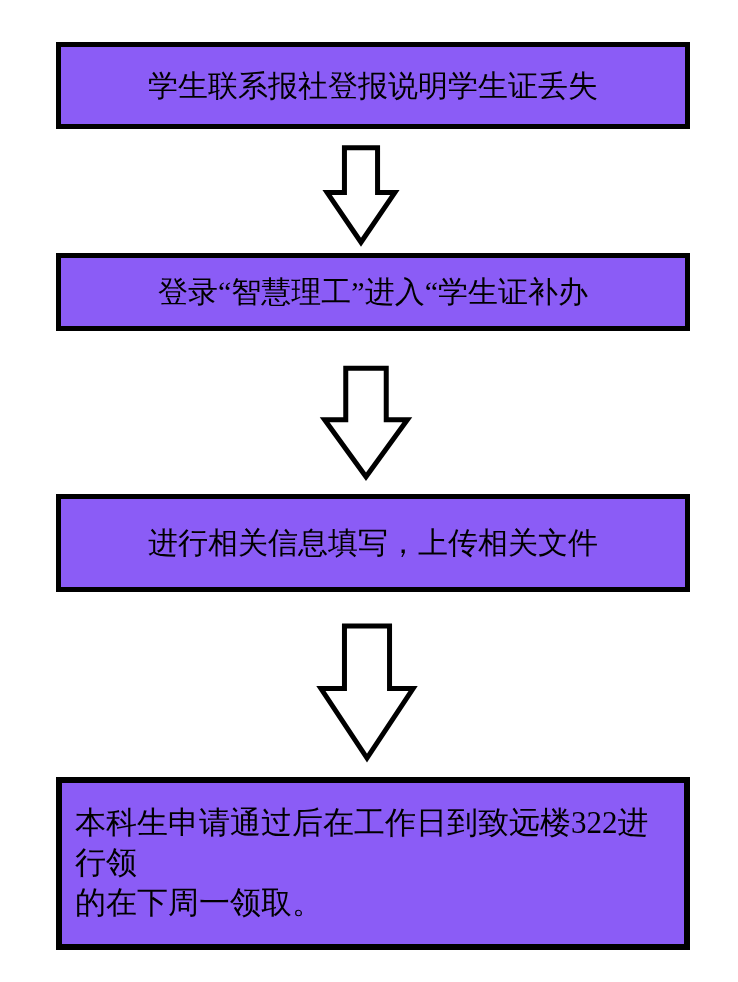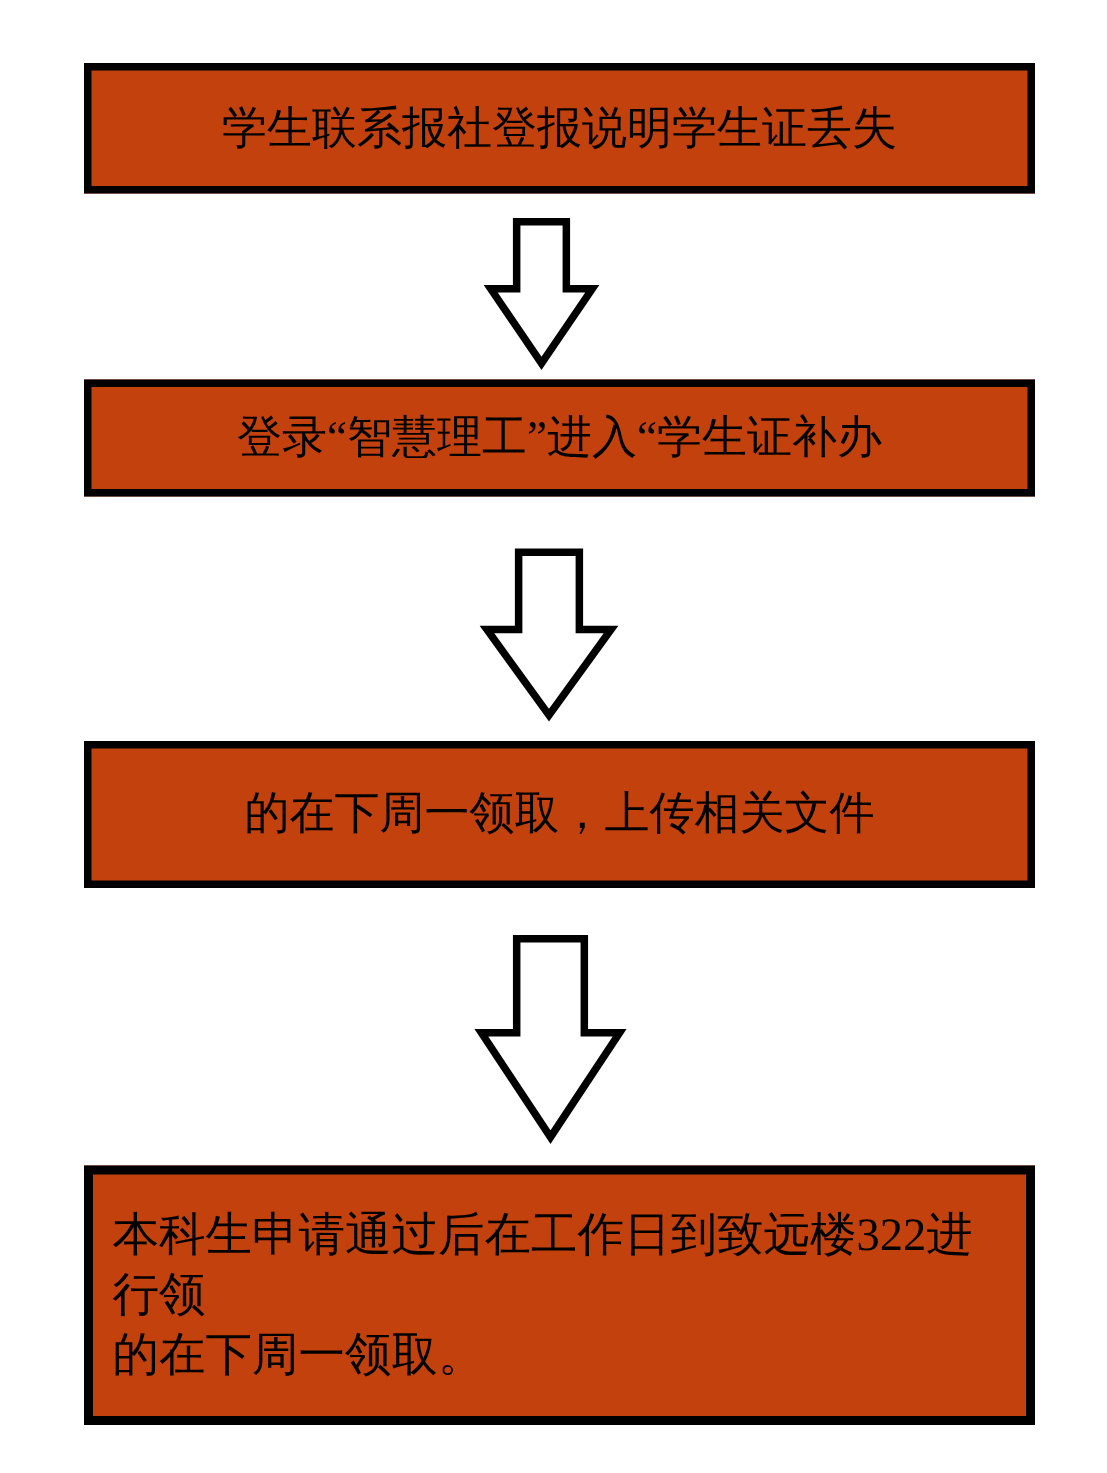--- a/index.html
+++ b/index.html
@@ -15,21 +15,21 @@
     font-family: "Liberation Serif", "DejaVu Serif", serif;
     color: #000000;
     overflow: hidden;
   }
   .flow-box {
     position: absolute;
     left: 56px;
     width: 634px;
     box-sizing: border-box;
     border: 5px solid #000000;
-    background: #c2410c;
+    background: #8b5cf6;
     display: flex;
     align-items: center;
     justify-content: center;
     text-align: center;
     font-size: 30px;
     line-height: 1.25;
     white-space: nowrap;
   }
   #box1 { top: 42px;  height: 87px; }
   #box2 { top: 253px; height: 78px; text-align: center; }
@@ -75,21 +75,21 @@
     <span>登录“智慧理工”进入“学生证补办</span>
   </div>
 
   <div id="arrow2" class="arrow">
     <svg width="88" height="115" viewBox="0 0 100 143" preserveAspectRatio="none">
       <polygon points="27,4 73,4 73,68 97,68 50,139 3,68 27,68" fill="#ffffff" stroke="#000000" stroke-width="5" vector-effect="non-scaling-stroke" stroke-linejoin="miter"></polygon>
     </svg>
   </div>
 
   <div id="box3" class="flow-box">
-    <span>的在下周一领取，上传相关文件</span>
+    <span>进行相关信息填写，上传相关文件</span>
   </div>
 
   <div id="arrow3" class="arrow">
     <svg width="98" height="140" viewBox="0 0 100 143" preserveAspectRatio="none">
       <polygon points="27,4 73,4 73,68 97,68 50,139 3,68 27,68" fill="#ffffff" stroke="#000000" stroke-width="5" vector-effect="non-scaling-stroke" stroke-linejoin="miter"></polygon>
     </svg>
   </div>
 
   <div id="box4" class="flow-box">
     <div>本科生申请通过后在工作日到致远楼322进行领</div>

